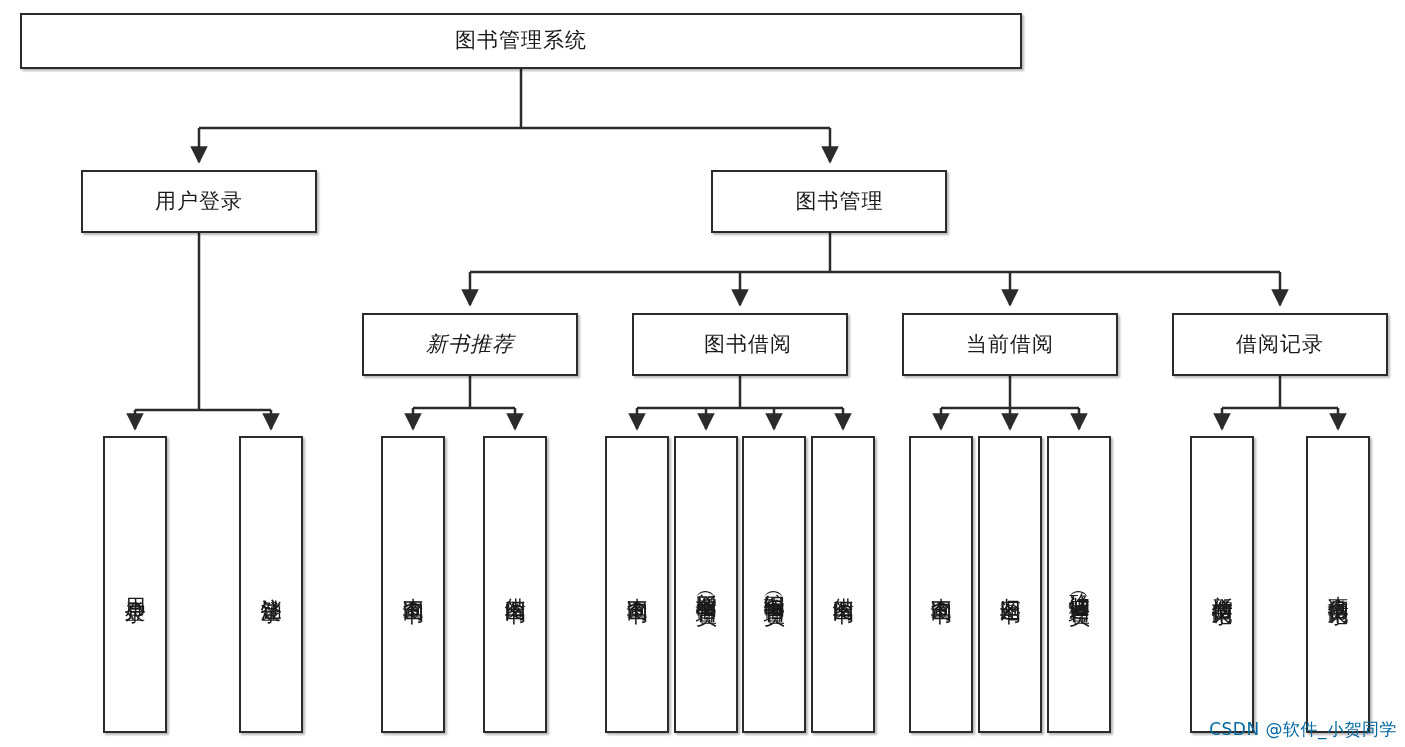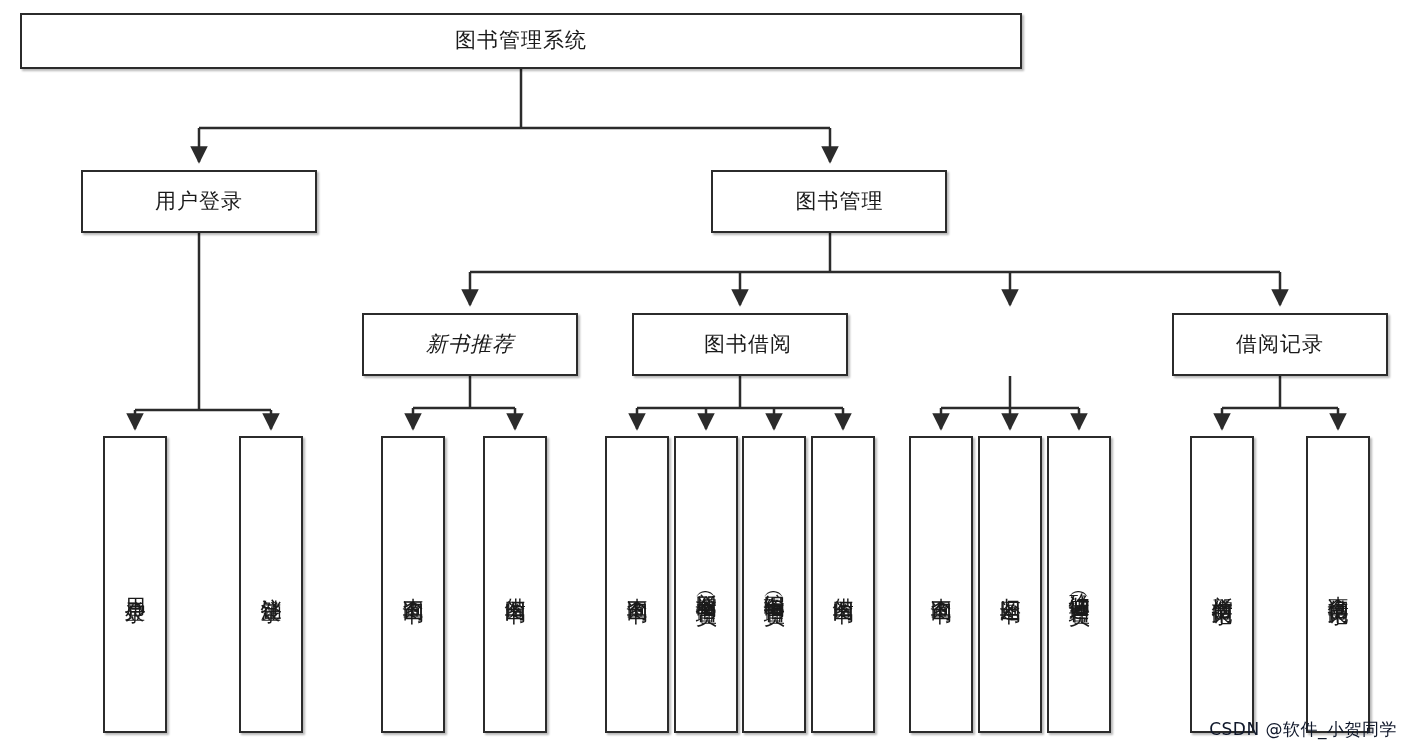--- a/index.html
+++ b/index.html
@@ -57,21 +57,21 @@
   }
   .node .hlabel {
     white-space: nowrap;
     display: block;
   }
   .watermark {
     position: absolute;
     right: 8px;
     bottom: 6px;
     font-size: 17px;
-    color: #0f172a;
+    color: #0369a1;
     letter-spacing: 0.5px;
     white-space: nowrap;
     z-index: 5;
     font-family: "DejaVu Sans", "Liberation Sans", sans-serif;
   }
 </style>
 </head>
 <body>
 
 <div id="canvas">
@@ -139,20 +139,23 @@
   </div>
 
   <div class="node horiz" style="left:362px; top:313px; width:216px; height:63px;font-style:italic;">
     <span class="hlabel">新书推荐</span>
   </div>
 
   <div class="node horiz" style="left:632px; top:313px; width:216px; height:63px;padding-left:16px;">
     <span class="hlabel">图书借阅</span>
   </div>
 
+  <div class="node horiz" style="left:902px; top:313px; width:216px; height:63px;">
+    <span class="hlabel">当前借阅</span>
+  </div>
 
   <div class="node horiz" style="left:1172px; top:313px; width:216px; height:63px;">
     <span class="hlabel">借阅记录</span>
   </div>
 
   <div class="node vert" style="left:103px; top:436px; width:64px; height:297px;">
     <span class="vlabel">用户登录</span>
   </div>
 
   <div class="node vert" style="left:239px; top:436px; width:64px; height:297px;">

